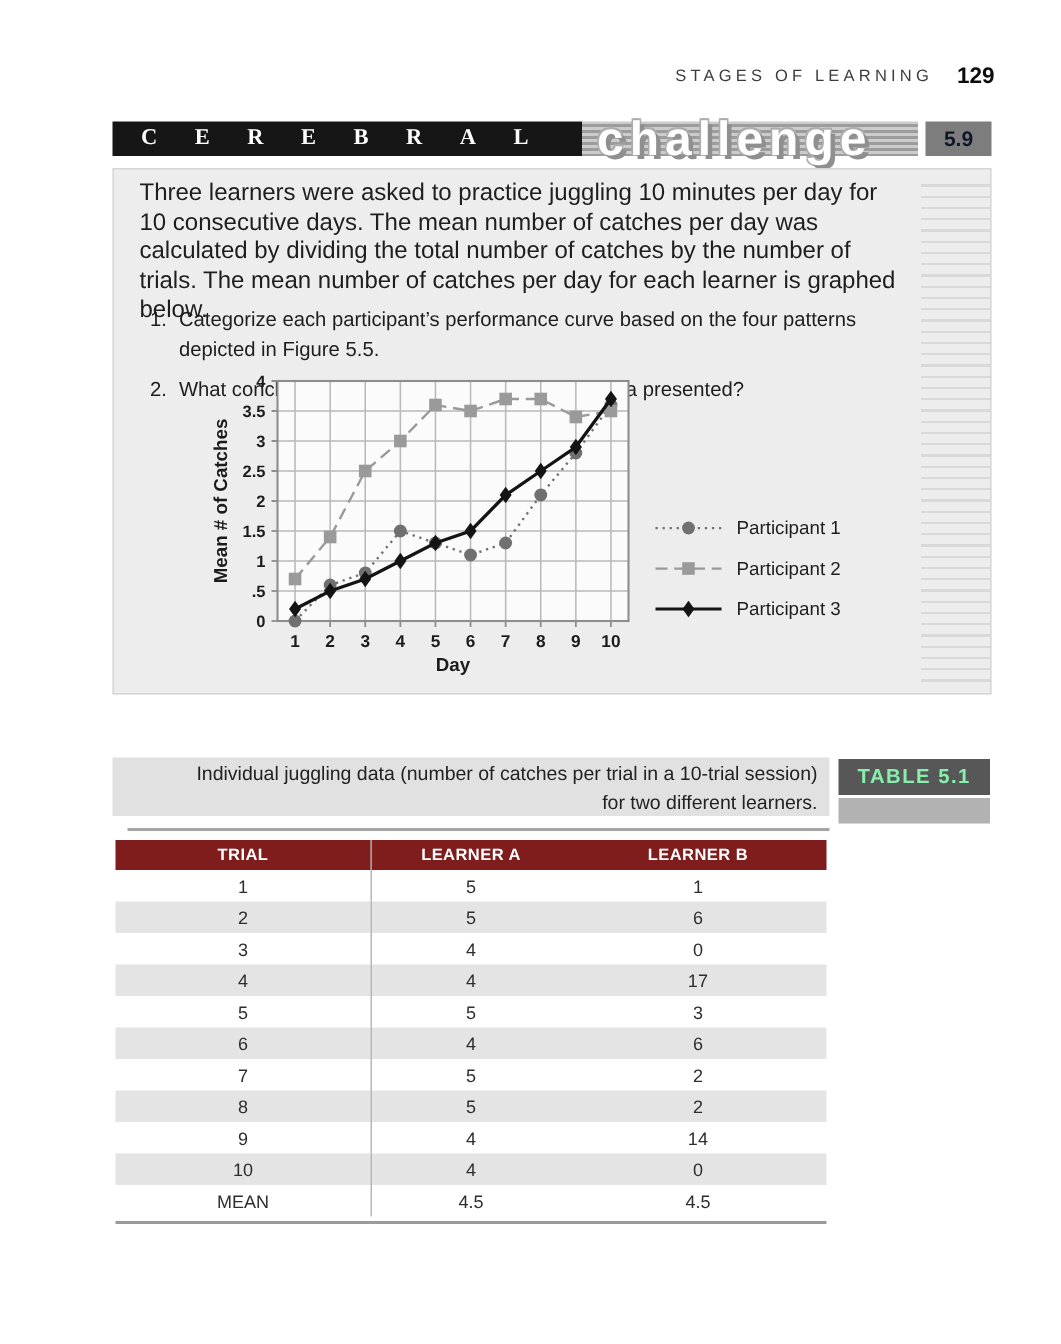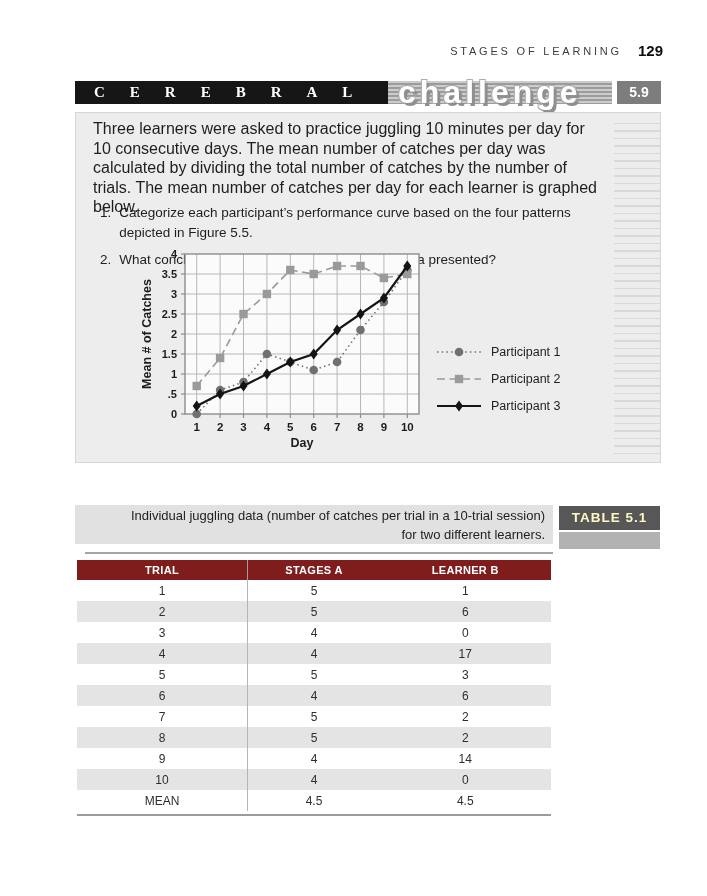--- a/index.html
+++ b/index.html
@@ -14,21 +14,21 @@
   
   .challenge-bar { position:absolute; left:75px; top:81px; width:586px; height:23px; display:flex; }
   .brand-seg { width:313px; background:#161616; color:#fff; font-family:"Liberation Serif", serif;
     font-size:15px; font-weight:bold; letter-spacing:25px; padding-left:19px; line-height:23px;
     overflow:hidden; white-space:nowrap; }
   .challenge-seg { flex:1; position:relative;
     background:repeating-linear-gradient(180deg,#cccccc 0 2px,#9c9c9c 2px 4px);padding-left:28px; }
   .challenge-word { position:absolute; left:10px; top:-8px; font-size:32px; font-weight:bold;
     letter-spacing:4px; color:#fff; line-height:38px;
     text-shadow:3px 3px 0 #8f8f8f, -1px -1px 0 #adadad, 1px -1px 0 #adadad, -1px 1px 0 #adadad; }
-  .num-badge { width:44px; margin-left:5px; background:#7d7d7d; color:#ffffff; font-size:14px;
+  .num-badge { width:44px; margin-left:5px; background:#7d7d7d; color:#0f172a; font-size:14px;
     font-weight:bold; text-align:center; line-height:23px; }
 
   
   .challenge-box { position:absolute; left:75px; top:112px; width:586px; height:351px;
     background:#ededed; border:1px solid #d6d6d6; }
   .ruled-stripes { position:absolute; top:4px; right:0; bottom:4px; width:46px;
     background:repeating-linear-gradient(180deg, rgba(0,0,0,0) 0 6px, #d9d9d9 6px 7.5px); }
   .intro { position:absolute; left:17px; top:6px; width:510px; margin:0;
     font-size:16px; line-height:19.5px; color:#1e1e1e; }
   .questions { position:absolute; left:24px; top:90px; width:505px; margin:0; padding:0; list-style:none; }
@@ -38,21 +38,21 @@
   #chart-svg { position:absolute; left:62px; top:134px; }
   .legend { position:absolute; left:360px; top:232px; }
   .legend-item { display:flex; gap:9px; height:27px; }
   .legend-label { font-size:12.5px; color:#1e1e1e; }
 
   
   .caption-bar { position:absolute; left:75px; top:505px; width:478px; height:39px; background:#e1e1e1;
     display:flex; flex-direction:column; justify-content:center; align-items:flex-end;
     padding-right:8px; font-size:13px; line-height:19px; color:#222; }
   .table-badge { position:absolute; left:559px; top:506px; width:101px; height:24px; background:#575757;
-    color:#fef9c3; font-weight:bold; font-size:13.5px; letter-spacing:1px; text-align:center; line-height:24px; }
+    color:#86efac; font-weight:bold; font-size:13.5px; letter-spacing:1px; text-align:center; line-height:24px; }
   .badge-strip { position:absolute; left:559px; top:532px; width:101px; height:17px; background:#b2b2b2; }
   .table-rule { position:absolute; left:85px; top:552px; width:468px; height:2px; background:#a5a5a5; }
 
   #data-table { position:absolute; left:77px; top:560px; width:474px; border-collapse:collapse;
     table-layout:fixed; font-size:12px; color:#2e2e2e; }
   #data-table thead th { background:#7f1d1d; color:#fff; font-size:11px; font-weight:bold;
     height:20px; letter-spacing:0.3px; padding:0; }
   #data-table thead th:first-child { border-right:1px solid #9e9e9e; }
   #data-table tbody td { text-align:center; height:21px; padding:0; }
   #data-table tbody td:first-child { border-right:1px solid #b5b5b5; }
@@ -220,21 +220,21 @@
 
   <table id="data-table">
     <colgroup>
         <col style="width:36%">
         <col style="width:28%">
         <col style="width:36%">
       </colgroup>
     <thead>
         <tr id="thead-row">
           <th>TRIAL</th>
-          <th>STAGES A</th>
+          <th>LEARNER A</th>
           <th>LEARNER B</th>
         </tr>
       </thead>
     <tbody id="table-body">
         <tr>
           <td>1</td>
           <td>5</td>
           <td>1</td>
         </tr>
         <tr>

